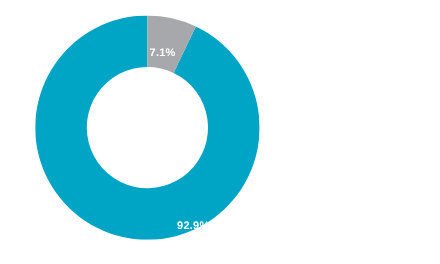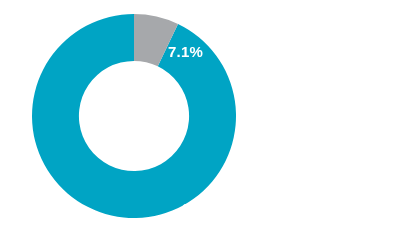--- a/index.html
+++ b/index.html
@@ -27,29 +27,28 @@
   }
   .donut-svg {
     display: block;
     width: 204px;
     height: 204px;
   }
   
   .slice-label {
     position: absolute;
     color: #ffffff;
-    font-size: 15px;
+    font-size: 10px;
     font-weight: bold;
     letter-spacing: 0.2px;
     white-space: nowrap;
     font-family: "Liberation Sans", "DejaVu Sans", sans-serif;
-    margin-left: 32px;
   }
   .slice-label.small  { left: 104px; top: 29px;  }
-  .slice-label.large  { left: 118px; top: 186px; }
+  .slice-label.large  { left: 129px; top: 186px; }
   
   .legend {
     position: absolute;
     left: 268px;
     top: 104px;
     width: 120px;
   }
   .legend-item {
     display: flex;
     align-items: center;

